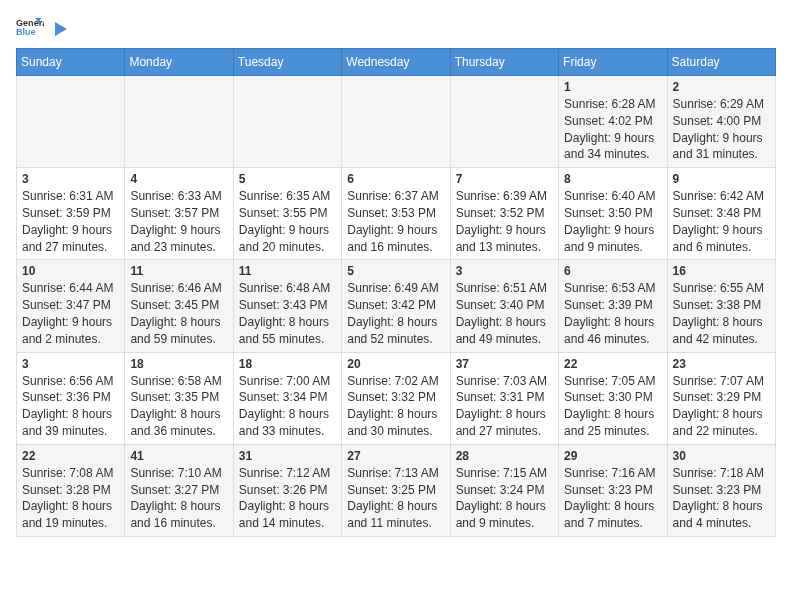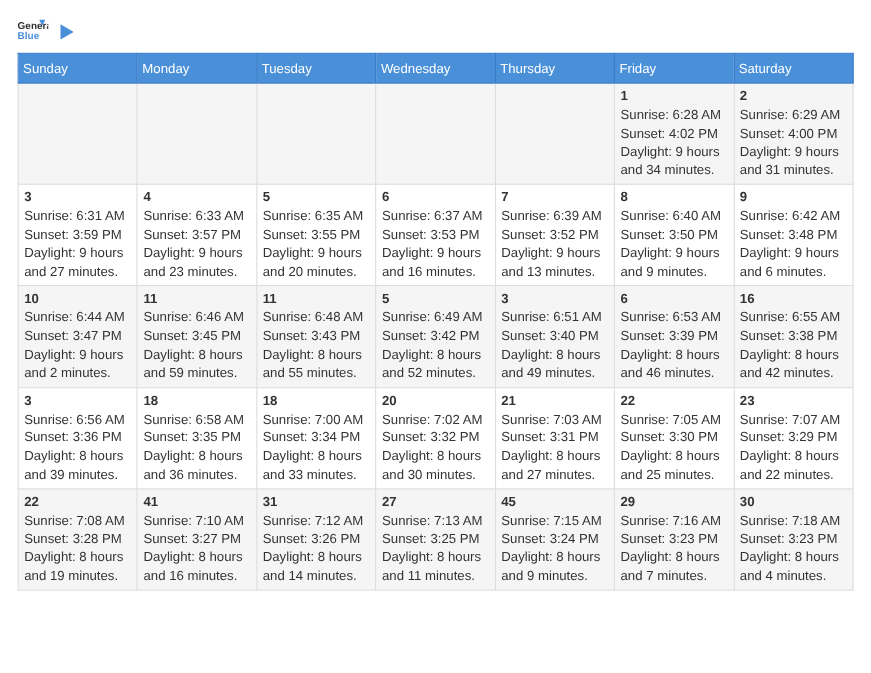--- a/index.html
+++ b/index.html
@@ -204,21 +204,21 @@
         </td>
         <td>
           <span class="day-num">18</span>
           <div class="day-info">Sunrise: 7:00 AM<br>Sunset: 3:34 PM<br>Daylight: 8 hours and 33 minutes.</div>
         </td>
         <td>
           <span class="day-num">20</span>
           <div class="day-info">Sunrise: 7:02 AM<br>Sunset: 3:32 PM<br>Daylight: 8 hours and 30 minutes.</div>
         </td>
         <td>
-          <span class="day-num">21</span>
+          <span class="day-num">37</span>
           <div class="day-info">Sunrise: 7:03 AM<br>Sunset: 3:31 PM<br>Daylight: 8 hours and 27 minutes.</div>
         </td>
         <td>
           <span class="day-num">22</span>
           <div class="day-info">Sunrise: 7:05 AM<br>Sunset: 3:30 PM<br>Daylight: 8 hours and 25 minutes.</div>
         </td>
         <td>
           <span class="day-num">23</span>
           <div class="day-info">Sunrise: 7:07 AM<br>Sunset: 3:29 PM<br>Daylight: 8 hours and 22 minutes.</div>
         </td>
@@ -234,21 +234,21 @@
         </td>
         <td>
           <span class="day-num">31</span>
           <div class="day-info">Sunrise: 7:12 AM<br>Sunset: 3:26 PM<br>Daylight: 8 hours and 14 minutes.</div>
         </td>
         <td>
           <span class="day-num">27</span>
           <div class="day-info">Sunrise: 7:13 AM<br>Sunset: 3:25 PM<br>Daylight: 8 hours and 11 minutes.</div>
         </td>
         <td>
-          <span class="day-num">45</span>
+          <span class="day-num">28</span>
           <div class="day-info">Sunrise: 7:15 AM<br>Sunset: 3:24 PM<br>Daylight: 8 hours and 9 minutes.</div>
         </td>
         <td>
           <span class="day-num">29</span>
           <div class="day-info">Sunrise: 7:16 AM<br>Sunset: 3:23 PM<br>Daylight: 8 hours and 7 minutes.</div>
         </td>
         <td>
           <span class="day-num">30</span>
           <div class="day-info">Sunrise: 7:18 AM<br>Sunset: 3:23 PM<br>Daylight: 8 hours and 4 minutes.</div>
         </td>

